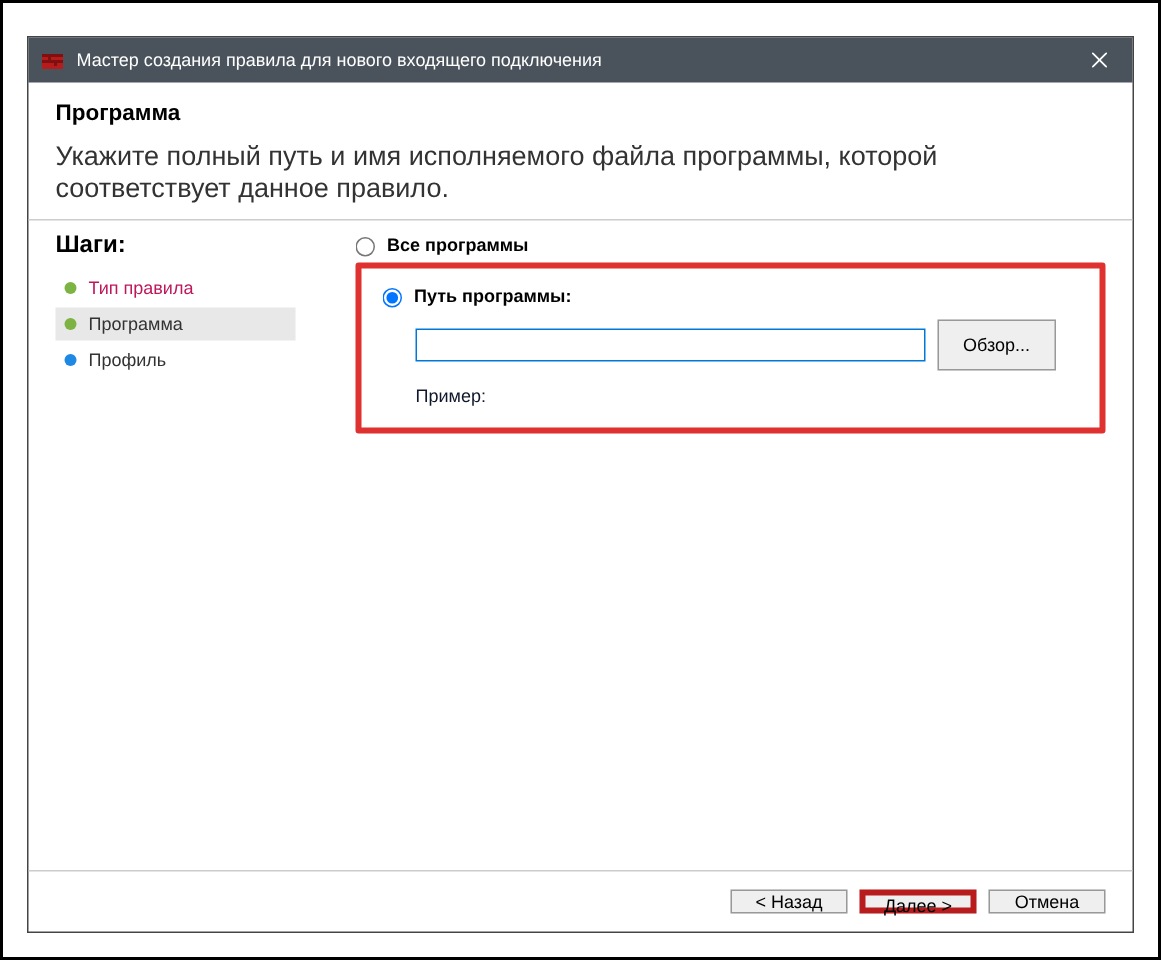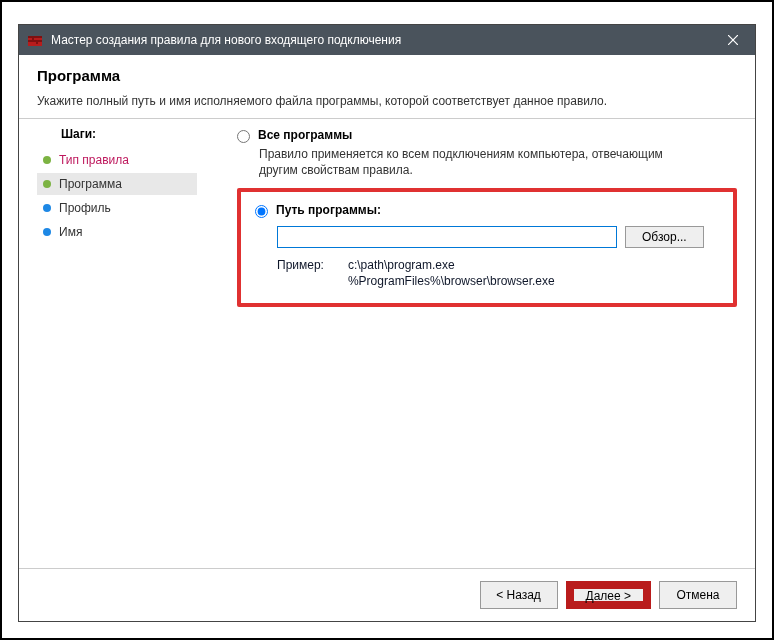--- a/index.html
+++ b/index.html
@@ -5,47 +5,47 @@
 * { box-sizing: border-box; margin: 0; padding: 0; }
 body { font-family: 'Segoe UI', Tahoma, sans-serif; font-size: 12px; background: #fff; }
 .outer-border { border: 2px solid #000; width: 774px; height: 640px; padding: 22px 16px 16px 16px; position: relative; }
 .window { border: 1px solid #444; width: 100%; height: 100%; display: flex; flex-direction: column; background: #fff; }
 .titlebar { background: #4a535c; color: #fff; display: flex; align-items: center; height: 30px; padding: 0 0 0 8px; }
 .titlebar .icon { width: 16px; height: 16px; margin-right: 8px; display: flex; align-items: center; justify-content: center; }
 .titlebar .title { flex: 1; font-size: 12px; }
 .titlebar .close { width: 45px; height: 30px; display: flex; align-items: center; justify-content: center; color: #fff; cursor: pointer; }
 .header-area { padding: 12px 18px 10px 18px; }
 .page-title { font-size: 15px; font-weight: 600; color: #000; margin-bottom: 10px; }
-.page-subtitle { font-size: 12px; color: #333; }
+.page-subtitle { font-size: 18px; color: #333; }
 .divider { border-top: 1px solid #ccc; margin: 0; }
 .body-area { display: flex; flex: 1; padding: 8px 0 0 0; }
 .steps-col { width: 188px; padding: 0 10px 0 18px; }
-.steps-heading { font-size: 12px; font-weight: 700; margin-bottom: 8px; margin-left: 24px; }
+.steps-heading { font-size: 16px; font-weight: 700; margin-bottom: 8px; }
 .step { display: flex; align-items: center; padding: 4px 6px; margin-bottom: 2px; cursor: pointer; }
 .step .bullet { width: 8px; height: 8px; border-radius: 50%; margin-right: 8px; }
 .step.b-green .bullet { background: #7cb342; }
 .step.b-blue .bullet { background: #1e88e5; }
 .step.current { background: #e8e8e8; }
 .step .label { color: #333; }
 .step.link .label { color: #be185d; }
 .content-col { flex: 1; padding: 0 18px 0 30px; }
 .question { margin: 4px 0 24px 0; }
 .radio-row { display: flex; align-items: center; margin-bottom: 4px; }
 .radio-row input[type=radio] { margin: 3px 8px 0 0; }
 .radio-label { font-weight: 700; }
 .radio-desc { margin: 2px 0 10px 22px; color: #333; max-width: 440px; line-height: 1.3; }
 .highlight-box { border: 4px solid #e03131; border-radius: 2px; padding: 10px 14px 14px 14px; margin-top: 2px; }
 .path-row { display: flex; align-items: center; margin: 8px 0 0 22px; gap: 8px; }
 .path-input { width: 340px; height: 22px; border: 1px solid #0078d7; outline: none; padding: 0 4px; font-size: 12px; background: #fff; }
-.browse-btn { height: 22px; padding: 0 16px; border: 1px solid #999; background: #efefef; cursor: pointer; font-size: 12px; font-family: inherit; }
+.browse-btn { height: 34px; padding: 0 16px; border: 1px solid #999; background: #efefef; cursor: pointer; font-size: 12px; font-family: inherit; }
 .example-row { display: flex; margin: 10px 0 0 22px; gap: 24px; color: #0f172a; }
 .example-row .ex-text { line-height: 1.3; }
 .footer { border-top: 1px solid #ccc; padding: 12px 18px; display: flex; justify-content: flex-end; gap: 8px; }
-.footer button { height: 28px; min-width: 78px; padding: 0 12px; border: 1px solid #999; background: #efefef; cursor: pointer; font-size: 12px; font-family: inherit; }
-.footer button.primary { border: 8px solid #b91c1c; }
+.footer button { height: 16px; min-width: 78px; padding: 0 12px; border: 1px solid #999; background: #efefef; cursor: pointer; font-size: 12px; font-family: inherit; }
+.footer button.primary { border: 4px solid #b91c1c; }
 .footer button:disabled { color: #999; }
 </style>
 </head>
 <body>
 
 <div class="outer-border">
 <div class="window">
 
   <div class="titlebar">
     <span class="icon">
@@ -81,47 +81,40 @@
         <span class="label">Тип правила</span>
       </div>
       <div class="step b-green current">
         <span class="bullet"></span>
         <span class="label">Программа</span>
       </div>
       <div class="step b-blue">
         <span class="bullet"></span>
         <span class="label">Профиль</span>
       </div>
-      <div class="step b-blue">
-        <span class="bullet"></span>
-        <span class="label">Имя</span>
-      </div>
     </div>
 
     <div class="content-col">
 
       <div class="radio-row">
         <input type="radio" name="scope" style="">
         <span class="radio-label">Все программы</span>
       </div>
-      <div class="radio-desc">Правило применяется ко всем подключениям компьютера, отвечающим другим свойствам правила.</div>
 
       <div class="highlight-box">
         <div class="radio-row">
           <input type="radio" name="scope" checked="" style="">
           <span class="radio-label">Путь программы:</span>
         </div>
         <div class="path-row">
           <input type="text" class="path-input" value="" style="">
           <button class="browse-btn">Обзор...</button>
         </div>
         <div class="example-row">
           <span>Пример:</span>
-          <span class="ex-text" style="white-space:pre-line;">c:\path\program.exe
-%ProgramFiles%\browser\browser.exe</span>
         </div>
       </div>
     </div>
 
   </div>
 
   <div class="footer">
     <button>&lt; Назад</button>
     <button class="primary">Далее &gt;</button>
     <button>Отмена</button>

